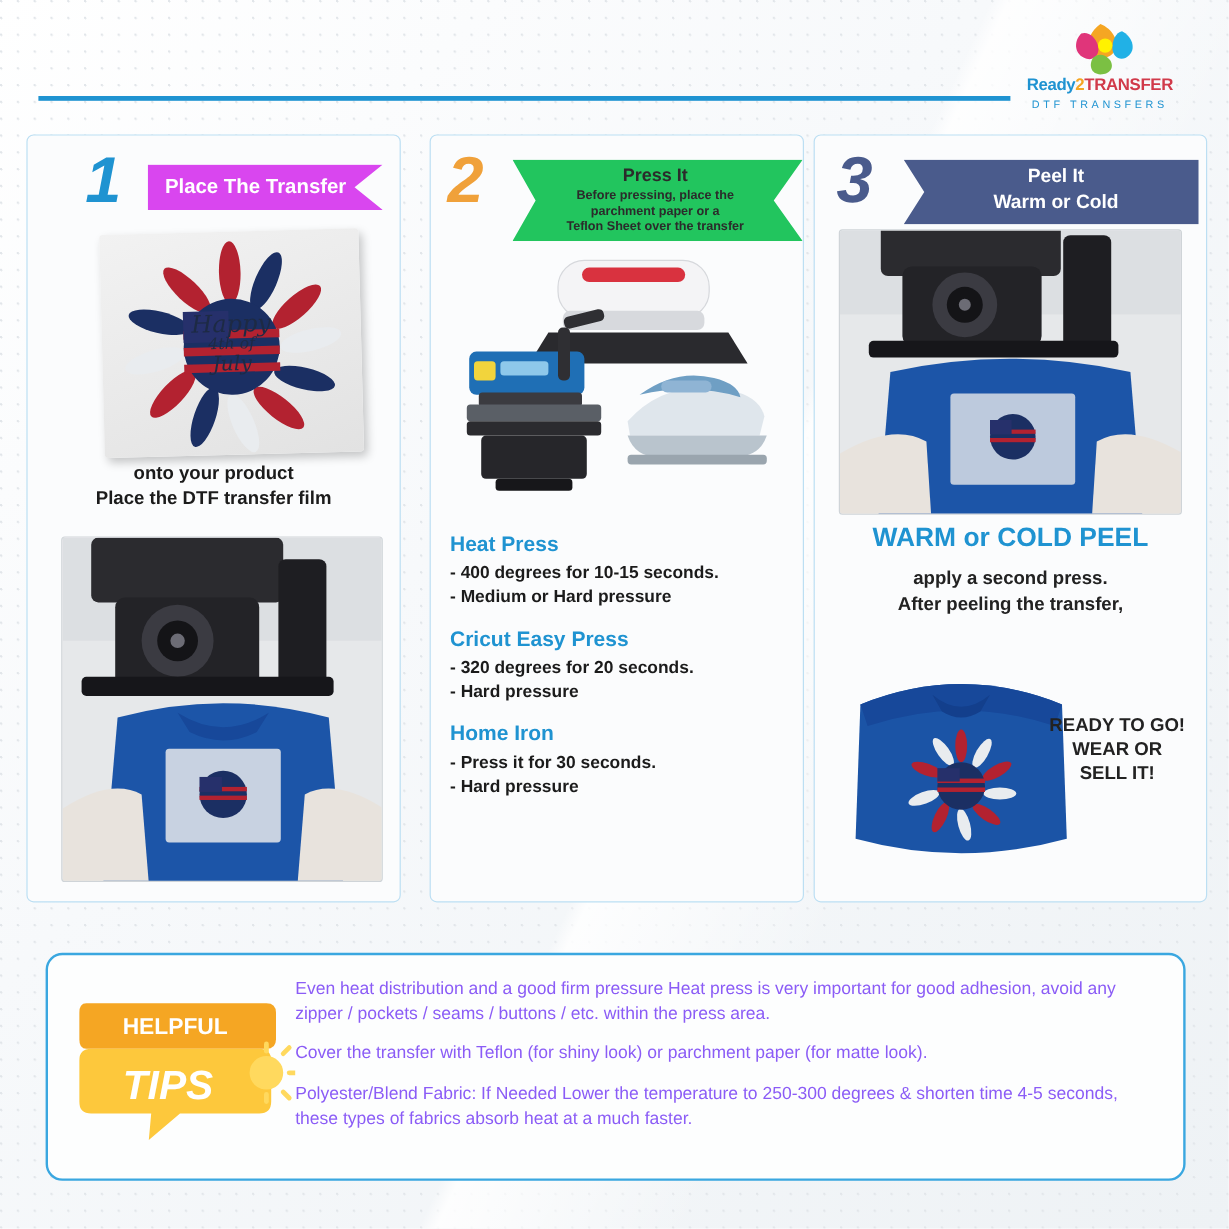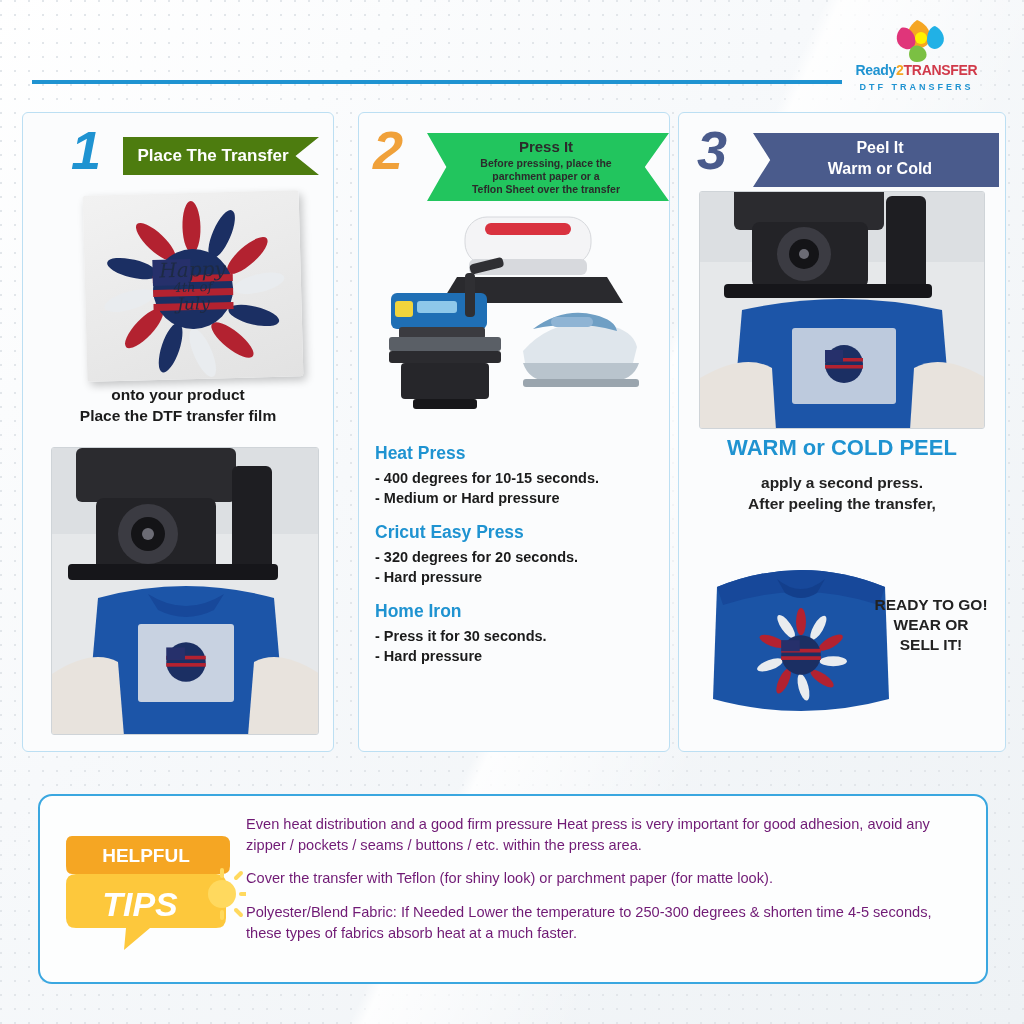--- a/index.html
+++ b/index.html
@@ -45,21 +45,21 @@
   .logo-splash { position:absolute; left:58px; top:0px; width:66px; height:46px; }
   .logo-text {
     position:absolute; left:0; top:44px; width:175px;
     font-size:14px; font-weight:bold; letter-spacing:-0.3px;
   }
   .logo-ready { color:#1f93d1; }
   .logo-two { color:#f5a623; }
   .logo-transfer { color:#d13a4a; }
   .logo-sub {
     position:absolute; left:0; top:64px; width:175px;
-    font-size:9px; letter-spacing:3px; color:#1f93d1; font-weight:bold;
+    font-size:9px; letter-spacing:3px; color:#1f93d1; font-weight:normal;
   }
 
   
   .col {
     position:absolute; top:112px; background:#fbfcfd;
     border:1.5px solid #bcdff3; border-radius:6px;
   }
   .col1 { left:22px;  width:312px; height:640px; }
   .col2 { left:358px; width:312px; height:640px; }
   .col3 { left:678px; width:328px; height:640px; }
@@ -68,21 +68,21 @@
   .banner { position:absolute; height:46px; }
   .banner .num {
     position:absolute; left:0; top:-6px;
     font-size:54px; font-weight:bold; font-style:italic;
     line-height:1;
   }
   .b1 { left:44px; top:16px; width:252px; }
   .b1 .num { color:#1f93d1; left:4px; }
   .b1 .flag {
     position:absolute; left:56px; top:8px; width:196px; height:38px;
-    background:#4d7c0f;
+    background:#d946ef;
     clip-path:polygon(0 0, 100% 0, 88% 50%, 100% 100%, 0 100%);
     color:#fff; font-size:17px; font-weight:bold;
     display:flex; align-items:center; justify-content:center;
     padding-right:16px;
   }
   .b2 { left:10px; top:16px; width:300px; }
   .b2 .num { color:#f0a13a; left:4px; }
   .b2 .flag {
     position:absolute; left:58px; top:4px; width:242px; height:68px;
     background:#22c55e;
@@ -152,21 +152,21 @@
   }
 
   
   .tips {
     position:absolute; left:38px; top:794px; width:950px; height:190px;
     border:2px solid #3aa7e0; border-radius:14px; background:#fdfefe;
   }
   .tips-badge { position:absolute; left:26px; top:24px; width:180px; height:130px; }
   .tips-text {
     position:absolute; left:206px; top:18px; width:720px;
-    font-size:14.6px; color:#701a75; line-height:1.42;
+    font-size:14.6px; color:#8b5cf6; line-height:1.42;
   }
   .tips-text p { margin:0 0 13px 0; }
 
   
   .art { position:relative; width:100%; height:100%; }
   .art .txt {
     position:absolute; left:0; top:50%; width:100%; transform:translateY(-50%);
     text-align:center; font-family:"DejaVu Serif", serif; font-style:italic;
     color:#1d2a44; line-height:1.1;
   }

